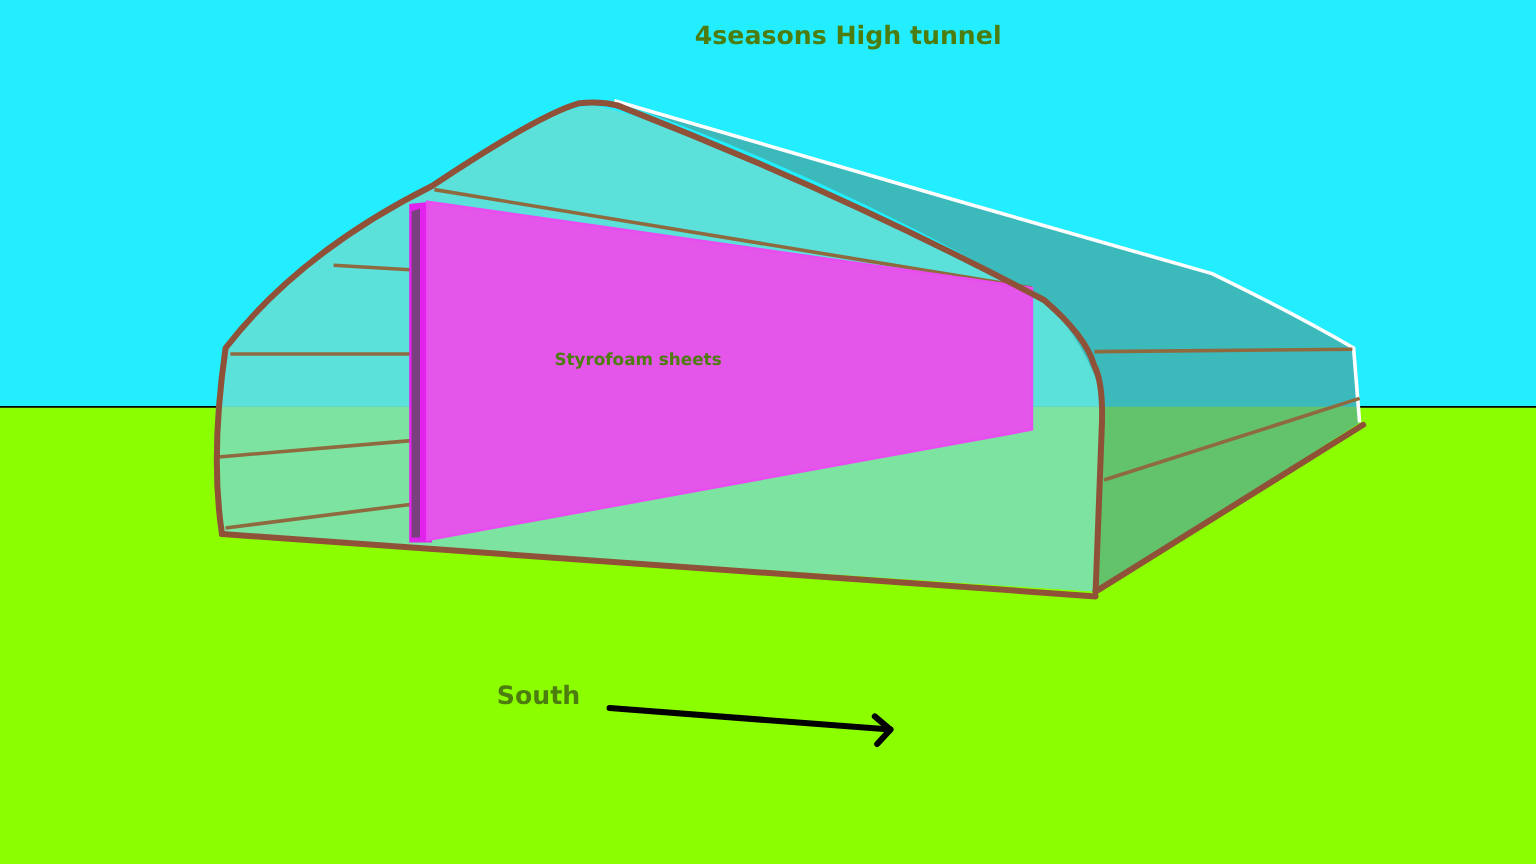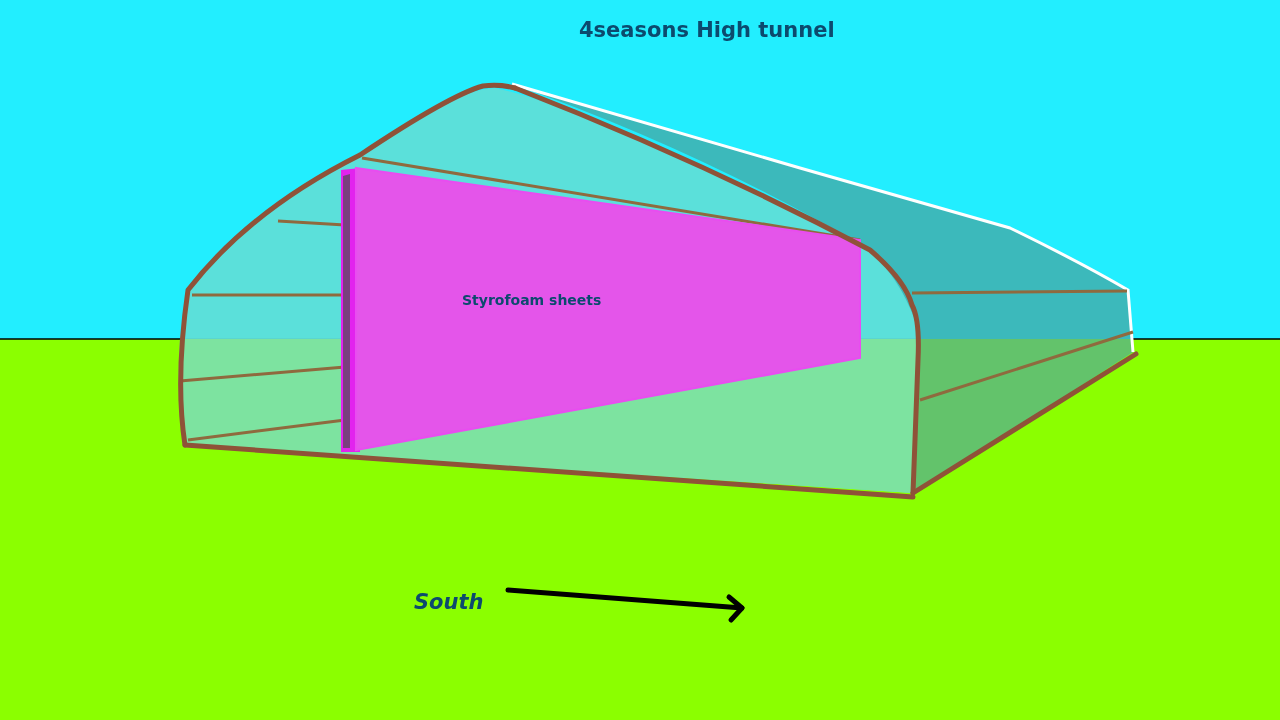--- a/index.html
+++ b/index.html
@@ -1,21 +1,21 @@
 <!DOCTYPE html>
 <html><head>
 <meta charset="utf-8">
 <style>
   html, body { margin:0; padding:0; width:1280px; height:720px; overflow:hidden; }
   body { position:relative; background:#8bff00; font-family:"DejaVu Sans", sans-serif; }
   #scene { position:absolute; left:0; top:0; width:1280px; height:720px; }
-  .label { position:absolute; color:#0c4a6e; font-weight:bold; white-space:nowrap; }
+  .label { position:absolute; color:#4d7c0f; font-weight:bold; white-space:nowrap; }
   #title { left:579px; top:18px; font-size:21px; }
   #styro { left:462px; top:292px; font-size:14px; }
-  #south { left:414px; top:590px; font-size:21px;font-style:italic; }
+  #south { left:414px; top:568px; font-size:21px; }
 </style>
 </head>
 <body>
 
 <svg id="scene" viewBox="0 0 1280 720" width="1280" height="720" xmlns="http://www.w3.org/2000/svg">
 
   <rect x="0" y="0" width="1280" height="339" fill="#22eeff"></rect>
   <rect x="0" y="339" width="1280" height="381" fill="#8bff00"></rect>
   <line x1="0" y1="339" x2="1280" y2="339" stroke="#000" stroke-width="1.5"></line>
 

